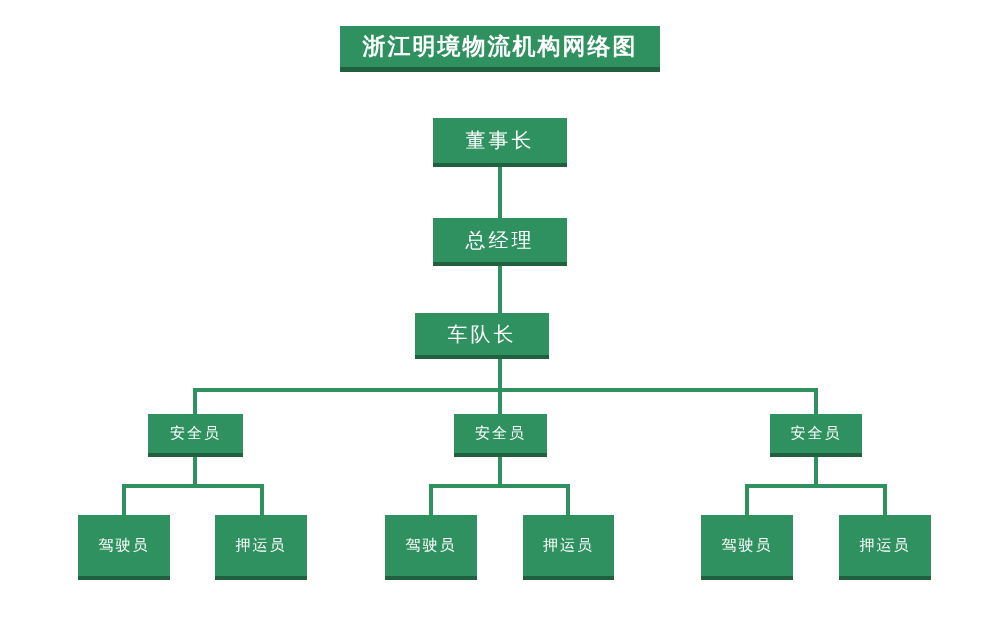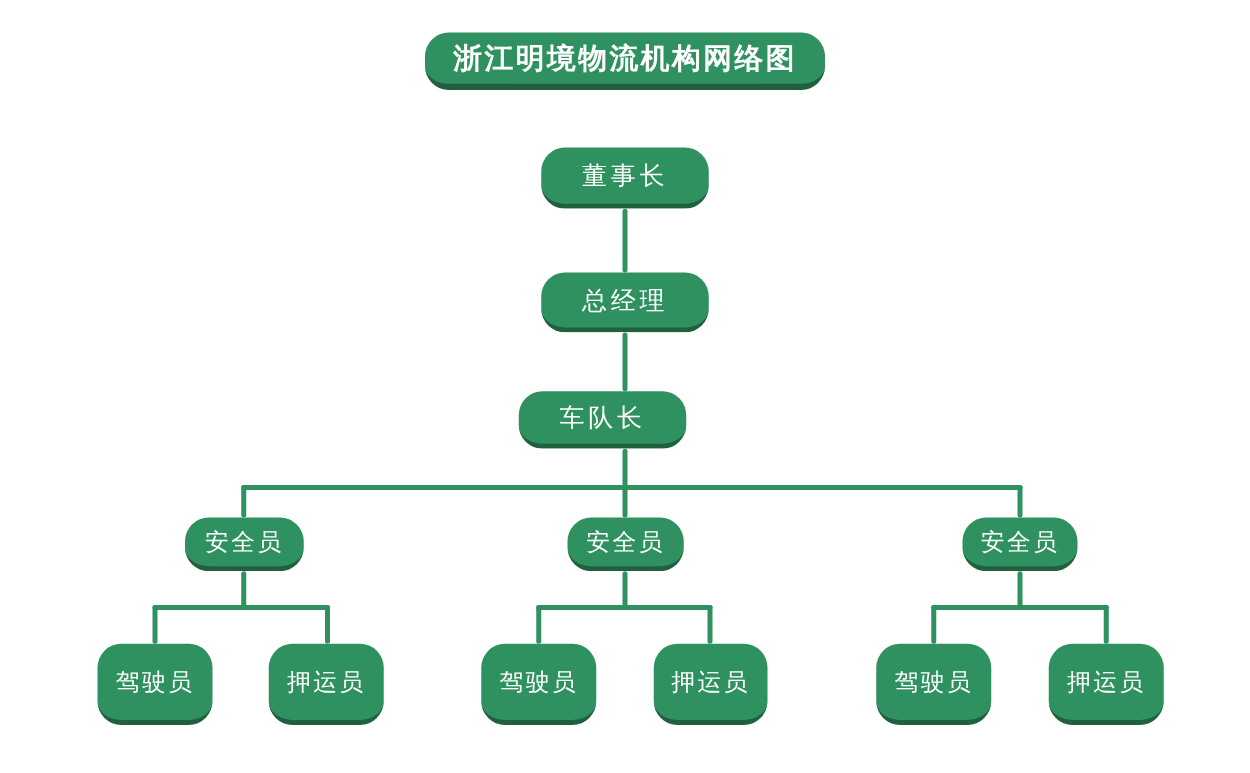--- a/index.html
+++ b/index.html
@@ -2,21 +2,21 @@
 <html style="--green: #2F915F; --shadow: #20603F; --line: #2F915F; --text: #FFFFFF; --bg: #FFFFFF;"><head>
 <meta charset="utf-8">
 <style>
   :root {
     --green: #2F915F;
     --shadow: #20603F;
     --line: #2F915F;
     --text: #FFFFFF;
     --bg: #FFFFFF;
   }
-  * { margin: 0; padding: 0; box-sizing: border-box; border-radius: 19px; }
+  * { margin: 0; padding: 0; box-sizing: border-box; }
   html, body {
     width: 1000px; height: 618px;
     background: var(--bg);
     font-family: "Liberation Sans", "DejaVu Sans", sans-serif;
     overflow: hidden;
   }
   .canvas {
     position: relative;
     width: 1000px; height: 618px;
     background: var(--bg);
@@ -32,21 +32,21 @@
     letter-spacing: 2px;
     display: flex; align-items: center; justify-content: center;
   }
   .node {
     position: absolute;
     background: var(--green);
     border-bottom: 4px solid var(--shadow);
     color: var(--text);
     display: flex; align-items: center; justify-content: center;
     letter-spacing: 2px;
-    font-size: 19px;
+    font-size: 15px;
   }
   .node.lg { font-size: 20px; letter-spacing: 3px; }
   .conn {
     position: absolute;
     background: var(--line);
   }
 </style>
 </head>
 <body>
 

